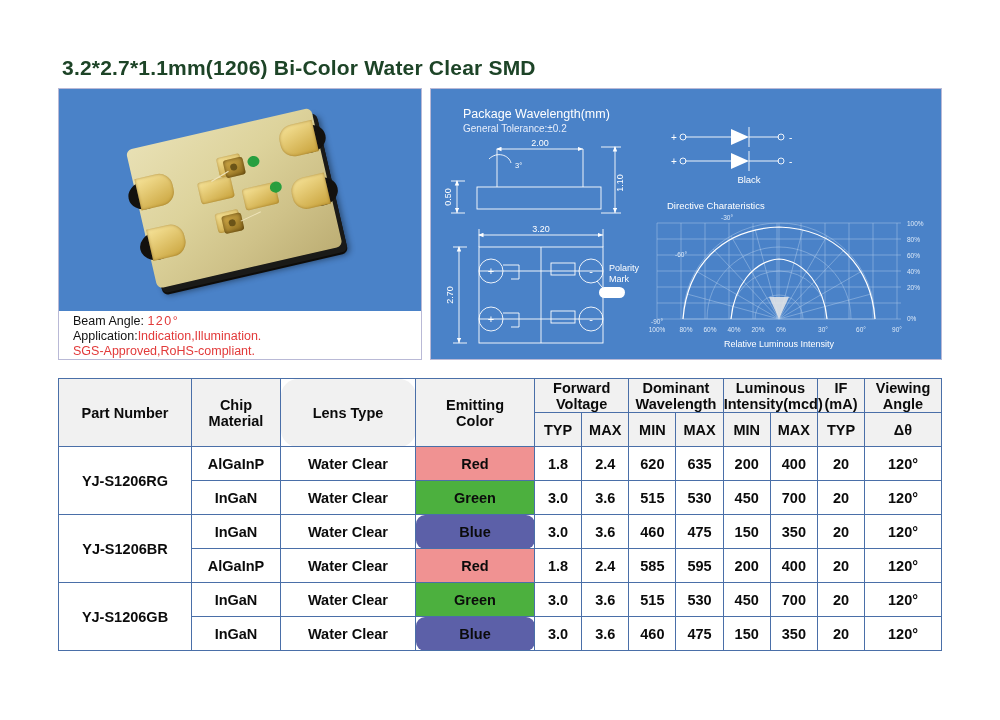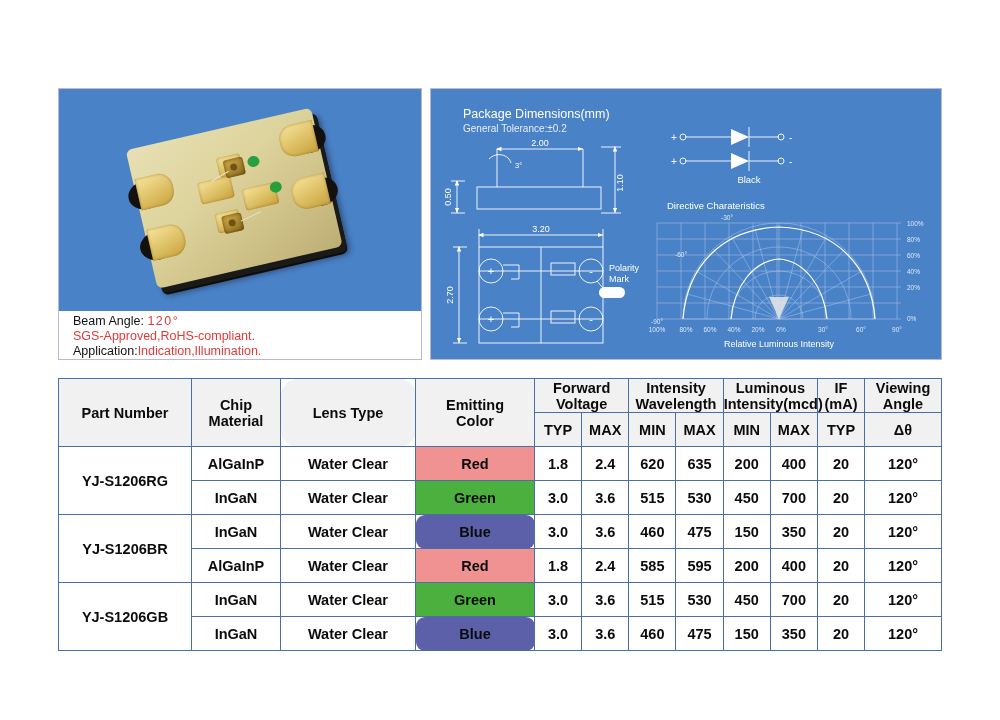--- a/index.html
+++ b/index.html
@@ -99,20 +99,21 @@
   .em-red{background:#f09292 !important;}
   .em-green{background:#4cb03e !important;}
   .em-blue{background:#5c60a8 !important;border-radius:9px;}
   .em-cell{color:#101010;}
 </style>
 </head>
 <body>
 
 <div class="page">
 
+  <div class="title">3.2*2.7*1.1mm(1206) Bi-Color Water Clear SMD</div>
 
   <div class="panels">
 
     <div class="panel panel-left">
       <div class="photo-area">
         <div class="led-photo">
           <div class="led-base"></div>
           <div class="led-body"></div>
 
           <div class="notch" style="left:-8px;top:34px;"></div>
@@ -140,29 +141,29 @@
 
           <div class="greendot" style="left:116px;top:34px;"></div>
           <div class="greendot" style="left:132px;top:64px;"></div>
         </div>
       </div>
       <div class="caption">
         <div class="cap-line">
           <span>Beam Angle:</span>
           <span class="cap-spaced">120°</span>
         </div>
-        <div class="cap-line cap-red">SGS-Approved,RoHS-compliant.</div>
         <div class="cap-line">
           <span>Application:</span><span class="cap-red">Indication,Illumination.</span>
         </div>
+        <div class="cap-line cap-red">SGS-Approved,RoHS-compliant.</div>
       </div>
     </div>
 
     <div class="panel panel-right">
-      <div class="tech-title">Package Dimensions(mm)</div>
+      <div class="tech-title">Package Wavelength(mm)</div>
       <div class="tech-sub">General Tolerance:±0.2</div>
 
       <svg class="tech-svg" viewBox="0 0 512 272">
         <defs>
           <marker id="ah" markerWidth="7" markerHeight="7" refX="6" refY="2.5" orient="auto">
             <path d="M0,0 L6,2.5 L0,5 z" fill="#ffffff"></path>
           </marker>
           <marker id="ah2" markerWidth="7" markerHeight="7" refX="1" refY="2.5" orient="auto">
             <path d="M6,0 L0,2.5 L6,5 z" fill="#ffffff"></path>
           </marker>
@@ -334,21 +335,21 @@
           <th class="c-lens" rowspan="2">Lens Type</th>
           <th class="c-emit" rowspan="2">
             <span>Emitting</span><br>
             <span>Color</span>
           </th>
           <th colspan="2">
             <span>Forward</span><br>
             <span>Voltage</span>
           </th>
           <th colspan="2">
-            <span>Intensity</span><br>
+            <span>Dominant</span><br>
             <span>Wavelength</span>
           </th>
           <th colspan="2">
             <span>Luminous</span><br>
             <span>Intensity(mcd)</span>
           </th>
           <th class="c-if">
             <span>IF</span><br>
             <span>(mA)</span>
           </th>

